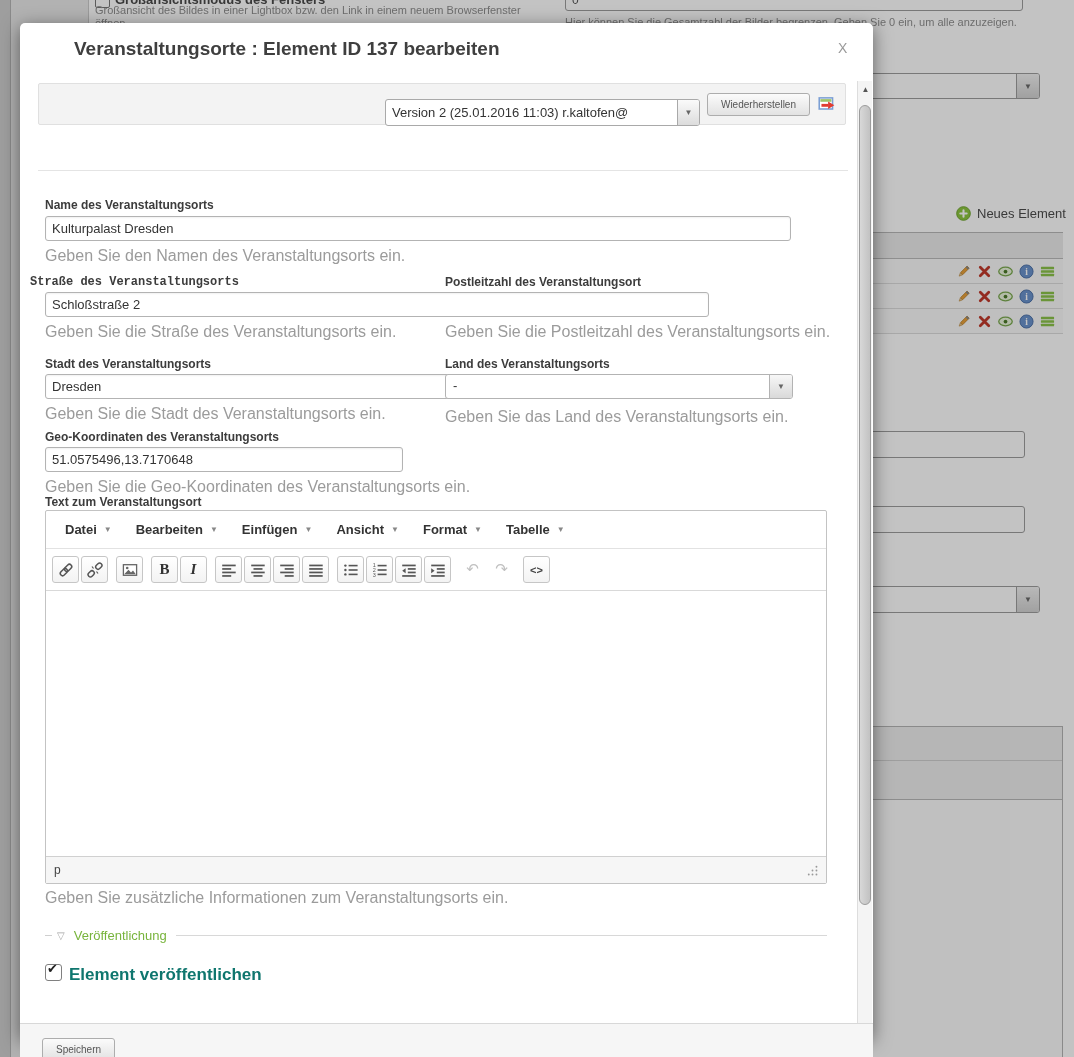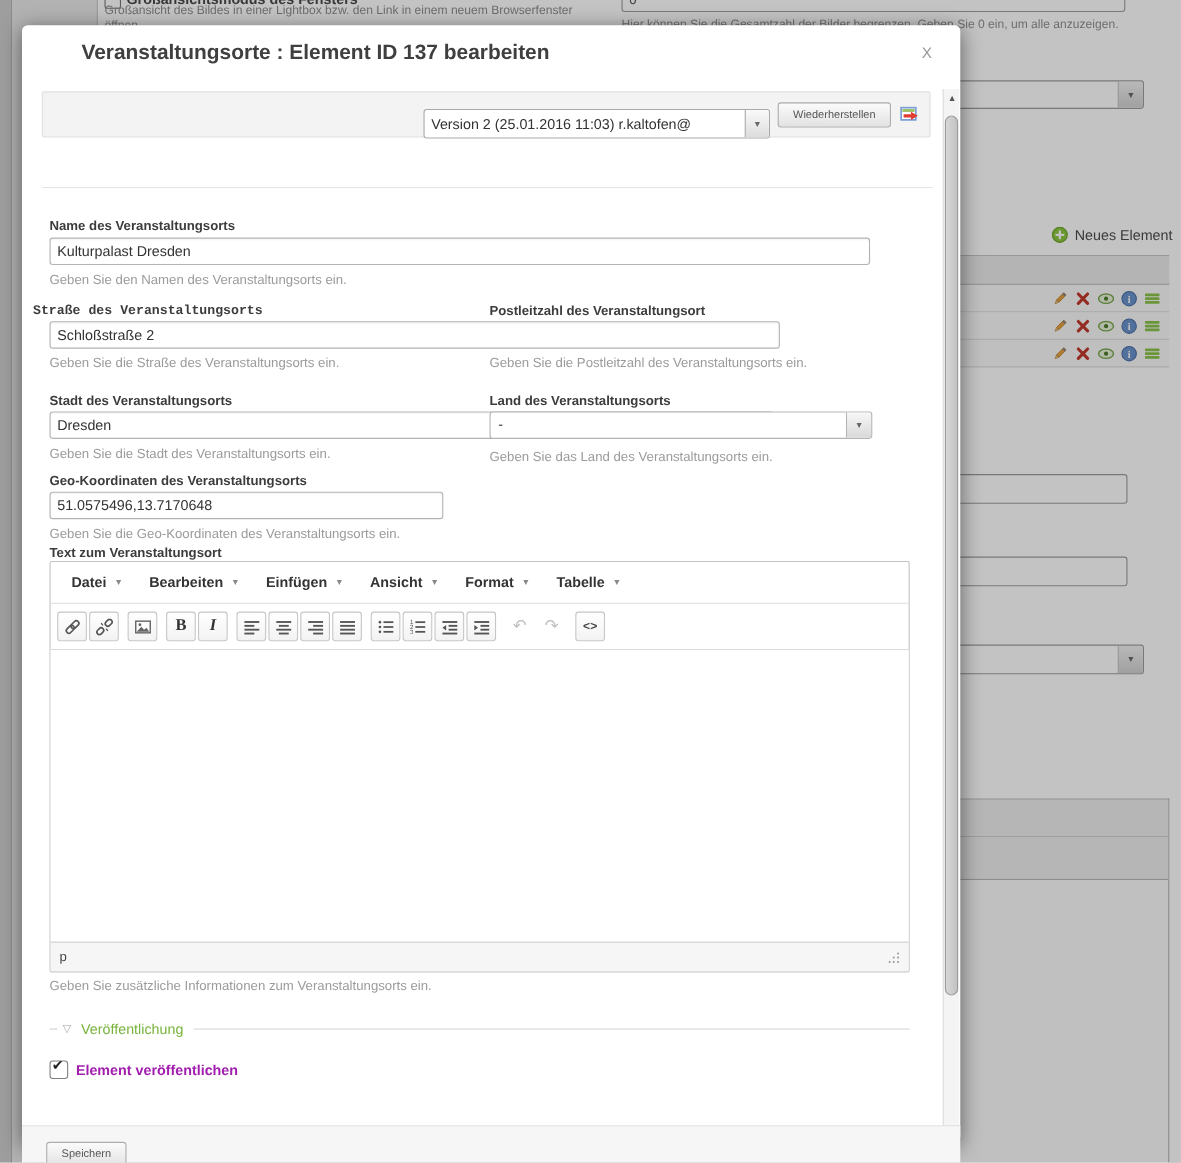--- a/index.html
+++ b/index.html
@@ -39,21 +39,21 @@
   .vselect .vtext{position:absolute;left:6px;top:0;right:24px;line-height:25px;font-size:13px;color:#333;white-space:nowrap;overflow:hidden;}
   .vselect .arrowseg{position:absolute;right:0;top:0;bottom:0;width:21px;background:linear-gradient(#fafafa,#dcdcdc);border-left:1px solid #a9a9a9;display:flex;align-items:center;justify-content:center;font-size:8px;color:#666;}
   .btn3d{display:inline-block;background:linear-gradient(#fbfbfb,#e2e2e2);border:1px solid #adadad;border-radius:3px;color:#555;font-size:10px;padding:5px 13px;cursor:pointer;}
   
   .sbar{position:absolute;left:837px;top:58px;width:15px;height:957px;background:#f4f4f4;border-left:1px solid #ddd;box-sizing:border-box;}
   .sarrow{position:absolute;left:0;width:15px;height:16px;display:flex;align-items:center;justify-content:center;font-size:8px;color:#555;}
   .sthumb{position:absolute;left:1px;top:24px;width:12px;height:800px;background:linear-gradient(90deg,#d8d8d8,#c2c2c2);border:1px solid #9c9c9c;border-radius:7px;box-sizing:border-box;}
   .mhr{position:absolute;left:18px;top:147px;width:810px;height:1px;background:#e4e4e4;}
   
   .lbl{position:absolute;font-size:12px;font-weight:bold;color:#3c3c3c;}
-  .hlp{position:absolute;font-size:12px;color:#9b9b9b;text-align:center;}
+  .hlp{position:absolute;font-size:16px;color:#9b9b9b;text-align:center;}
   .inp{position:absolute;height:25px;box-sizing:border-box;border:1px solid #b3b3b3;border-radius:3px;background:#fff;font-family:"Liberation Sans",sans-serif;font-size:13px;color:#333;padding:2px 6px;box-shadow:inset 0 1px 2px rgba(0,0,0,0.06);}
   .cselect{position:absolute;height:25px;box-sizing:border-box;border:1px solid #b3b3b3;border-radius:3px;background:#fff;}
   .cselect .cval{position:absolute;left:7px;top:3px;font-size:13px;color:#333;}
   .cselect .arrowseg{position:absolute;right:0;top:0;bottom:0;width:22px;background:linear-gradient(#f7f7f7,#d9d9d9);border-left:1px solid #b3b3b3;border-radius:0 2px 2px 0;display:flex;align-items:center;justify-content:center;font-size:8px;color:#666;}
   
   .editor{position:absolute;left:25px;top:487px;width:782px;height:374px;border:1px solid #c3c3c3;border-radius:2px;box-sizing:border-box;display:flex;flex-direction:column;background:#fff;}
   .menubar{height:37px;border-bottom:1px solid #e2e2e2;display:flex;align-items:center;padding:0 8px;gap:2px;}
   .menuitem{display:flex;align-items:center;gap:7px;padding:6px 11px;font-size:13px;color:#333;border-radius:3px;cursor:pointer;font-weight:bold;}
   .menucaret{font-size:8px;color:#888;}
   .toolbar{height:41px;border-bottom:1px solid #d9d9d9;display:flex;align-items:center;padding:0 6px;}
@@ -69,21 +69,21 @@
   .edbody{flex:1;background:#fff;}
   .statusbar{height:26px;border-top:1px solid #d0d0d0;background:#f6f6f6;display:flex;align-items:center;justify-content:space-between;padding:0 8px;font-size:12px;color:#444;}
   
   .pubdivider{position:absolute;left:25px;top:905px;width:782px;display:flex;align-items:center;gap:5px;}
   .pubdivider .dash{width:7px;height:1px;background:#cfcfcf;}
   .pubdivider .tri{font-size:10px;color:#a5a5a5;line-height:1;}
   .pubdivider .ptxt{font-size:13px;color:#78b43c;padding:0 4px;}
   .pubdivider .pline{flex:1;height:1px;background:#d8d8d8;}
   .cbx{position:absolute;left:25px;top:941px;width:15px;height:15px;background:#fff;border:1px solid #808080;border-radius:3px;cursor:pointer;}
   .cbx.checked::after{content:"✔";position:absolute;left:1px;top:-4px;font-size:13px;color:#222;}
-  .cbxlbl{position:absolute;left:49px;top:942px;font-size:13px;font-weight:bold;color:#a21caf;}
+  .cbxlbl{position:absolute;left:49px;top:942px;font-size:17px;font-weight:bold;color:#0f766e;}
   .mfooter{position:absolute;left:0;top:1000px;width:853px;height:52px;background:#f6f6f6;border-top:1px solid #d8d8d8;border-radius:0 0 5px 5px;box-sizing:border-box;padding-left:12px;}
   .mfooter .btn3d{position:absolute;left:22px;top:14px;}
 </style>
 </head>
 <body>
 
 <div id="screen">
 
   <div id="bgpage">
     <div class="bg-leftstrip"></div>

